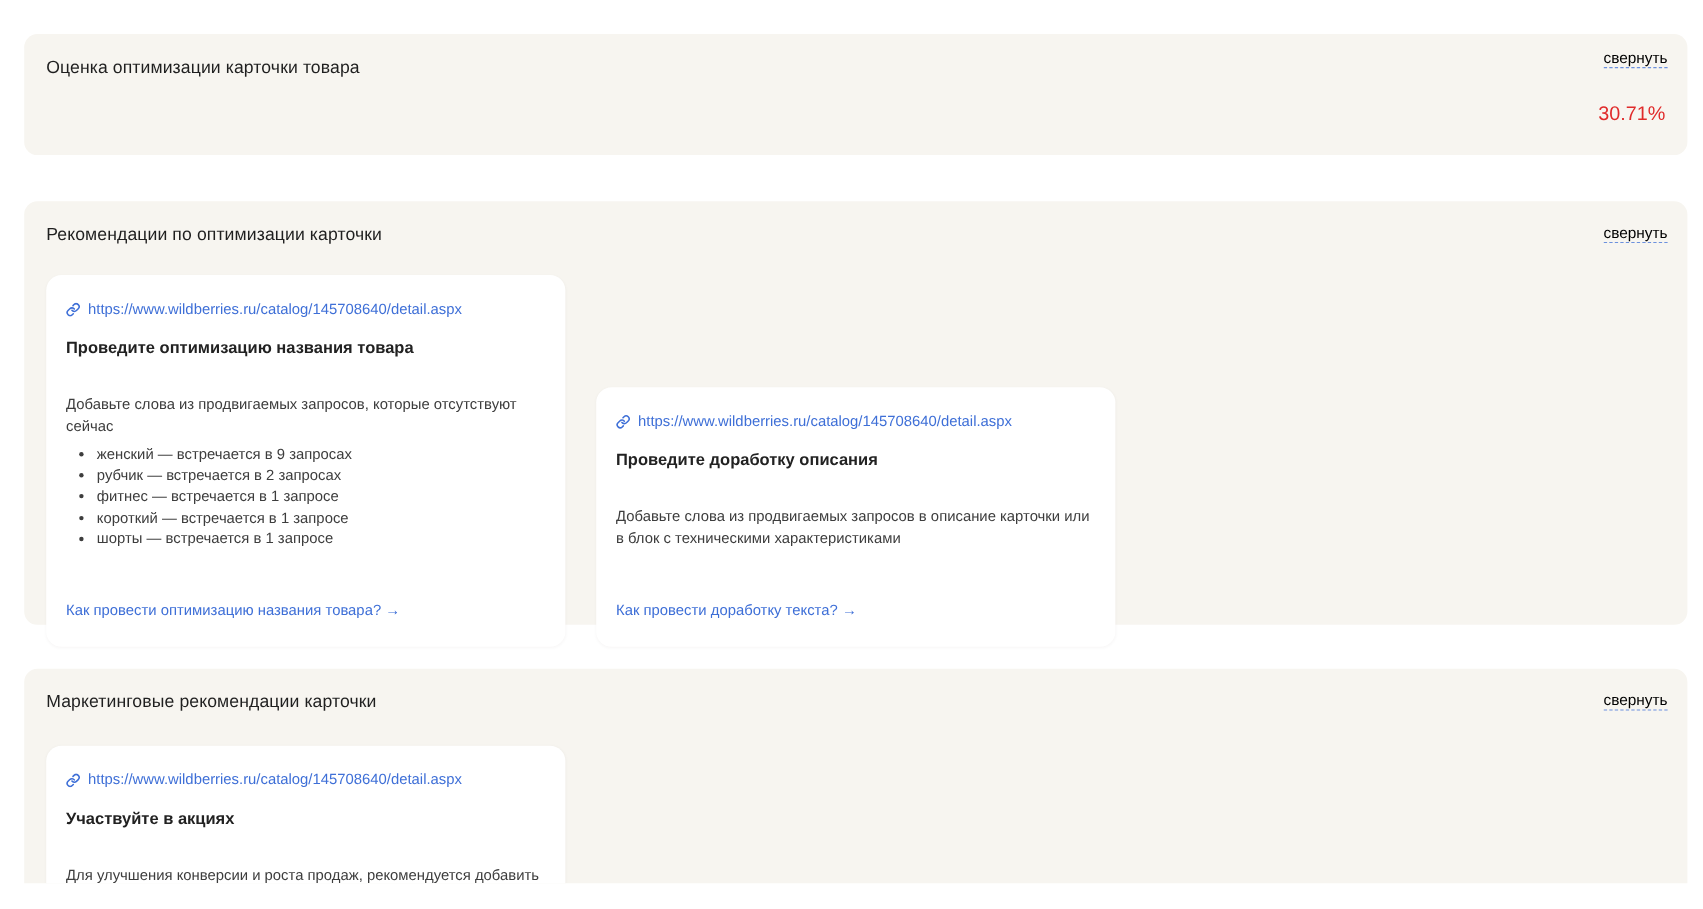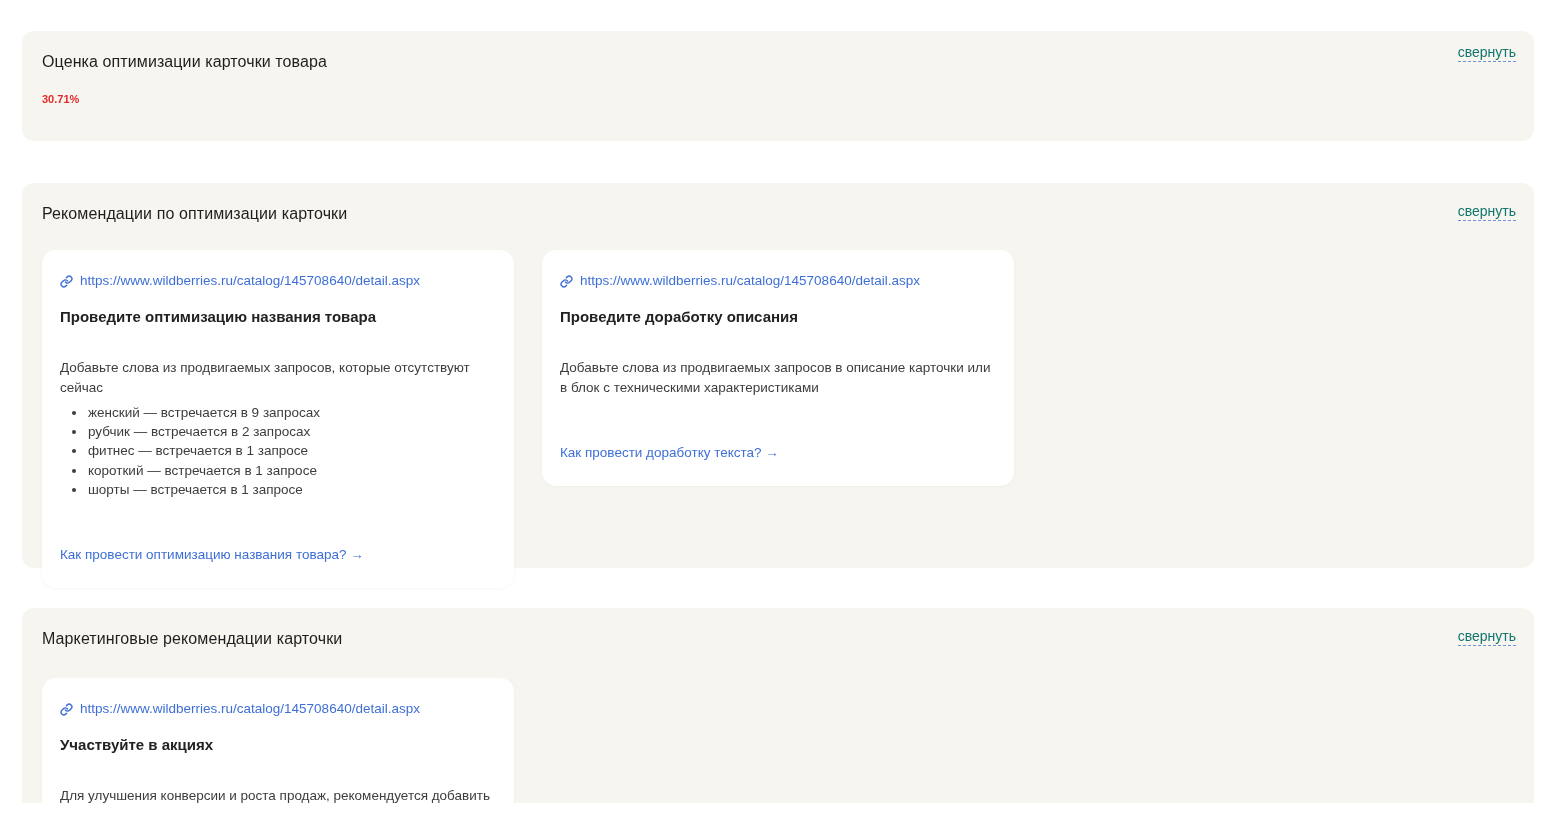--- a/index.html
+++ b/index.html
@@ -30,34 +30,34 @@
   }
   .section-score { margin-top: 31px; height: 110px; }
   .section-cards { margin-top: 42px; height: 385px; }
   .section-marketing { margin-top: 40px; height: 400px; }
   .section-title {
     font-size: 16px; font-weight: 400; color: #1f1f1f;
     line-height: 21px; letter-spacing: 0.1px;
   }
   .collapse-link {
     position: absolute; right: 18px;
-    font-size: 14px; color: #0f766e; cursor: pointer;
+    font-size: 14px; color: #000000; cursor: pointer;
     line-height: 17px;
     border-bottom: 1px dashed rgba(62,111,215,0.75);
     text-decoration: none;
   }
   .section-score .collapse-link { top: 13px; }
   .section-cards .collapse-link { top: 20px; }
   .section-marketing .collapse-link { top: 20px; }
   .score-value {
     margin-top: 21px;
-    font-size: 11px; font-weight: 700; color: #e02b2b;
+    font-size: 18px; font-weight: 400; color: #e02b2b; text-align: right;
   }
   .cards-row {
-    display: flex; gap: 28px; margin-top: 26px; align-items: flex-start;
+    display: flex; gap: 28px; margin-top: 26px; align-items: flex-end;
   }
   .card {
     width: 472px;
     background: #ffffff;
     border-radius: 14px;
     padding: 22px 18px 24px 18px;
     box-shadow: 0 1px 3px rgba(40,35,25,0.04);
     display: flex; flex-direction: column;
   }
   .url-row {

